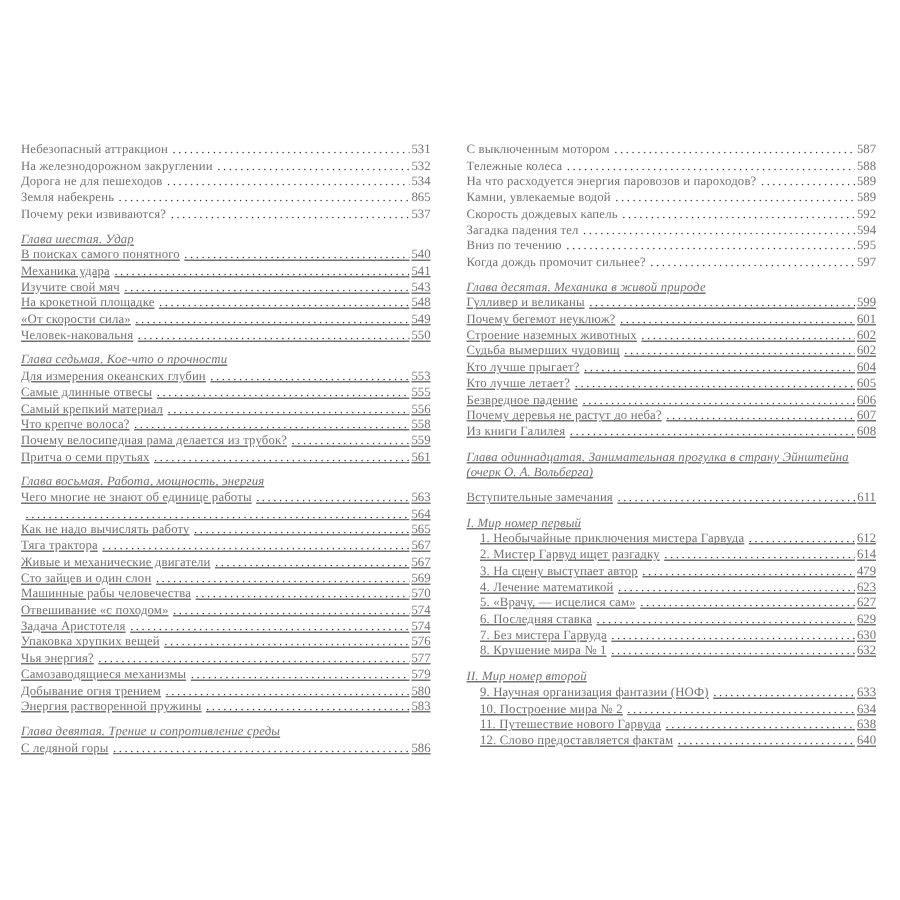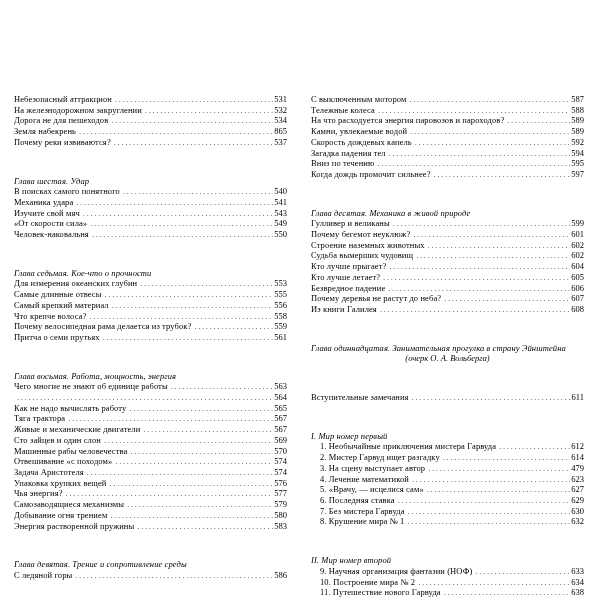--- a/index.html
+++ b/index.html
@@ -9,46 +9,46 @@
     width: 600px;
     height: 600px;
     overflow: hidden;
   }
   .sheet {
     position: relative;
     width: 600px;
     height: 600px;
     background: #ffffff;
     font-family: "Liberation Serif", "DejaVu Serif", serif;
-    color: #000000;
+    color: #737373;
   }
   .toc {
     position: absolute;
     left: 14px;
     top: 94px;
     width: 570px;
     display: flex;
     gap: 24px;
   }
   .col {
     width: 273px;
     flex: 0 0 273px;
     font-size: 8.5px;
     line-height: 10.7px;
   }
   .sec { margin: 0; }
-  .sec + .sec { margin-top: 28px; }
+  .sec + .sec { margin-top: 6px; text-decoration: underline; }
   .heading {
     font-style: italic;
     white-space: nowrap;
     letter-spacing: 0.1px;
   }
   .subheading {
     font-style: italic;
-    text-align: center;
+    text-align: left;
   }
   .row {
     display: flex;
     align-items: baseline;
     white-space: nowrap;
   }
   .indent .row { padding-left: 9px; }
   .t { flex: 0 0 auto; letter-spacing: 0.1px; }
   .dots {
     flex: 1 1 auto;
@@ -108,20 +108,25 @@
     <span class="t">Механика удара</span>
     <span class="dots"></span>
     <span class="pg">541</span>
   </div>
           <div class="row">
     <span class="t">Изучите свой мяч</span>
     <span class="dots"></span>
     <span class="pg">543</span>
   </div>
           <div class="row">
+    <span class="t">На крокетной площадке</span>
+    <span class="dots"></span>
+    <span class="pg">548</span>
+  </div>
+          <div class="row">
     <span class="t">«От скорости сила»</span>
     <span class="dots"></span>
     <span class="pg">549</span>
   </div>
           <div class="row">
     <span class="t">Человек-наковальня</span>
     <span class="dots"></span>
     <span class="pg">550</span>
   </div>
         </section>

